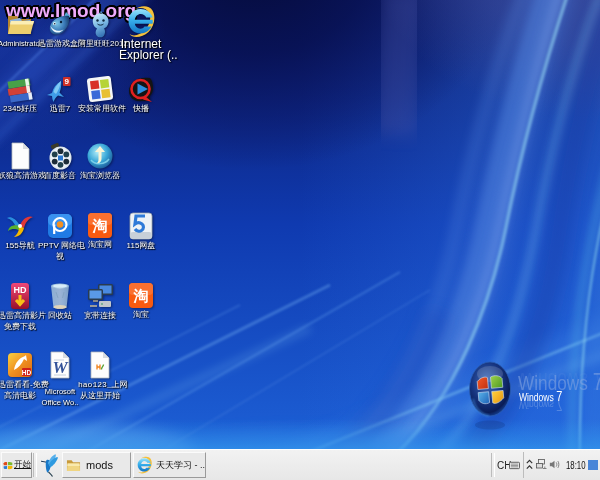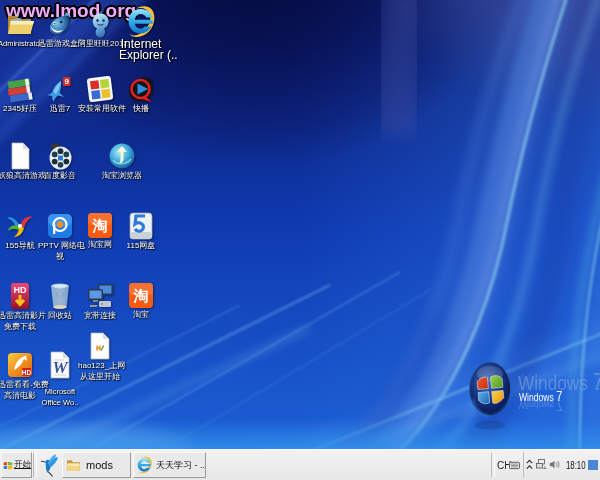--- a/index.html
+++ b/index.html
@@ -226,21 +226,21 @@
 <circle cx="14.5" cy="9.2" r="2.9" fill="#1c2c38"></circle>
 <circle cx="20.3" cy="12.4" r="2.9" fill="#20404c"></circle>
 <circle cx="20.3" cy="19.6" r="2.9" fill="#1c2c38"></circle>
 <circle cx="14.5" cy="22.8" r="2.9" fill="#20404c"></circle>
 <circle cx="8.7" cy="19.6" r="2.9" fill="#1c2c38"></circle>
 <circle cx="8.7" cy="12.4" r="2.9" fill="#20404c"></circle>
 <rect x="12" y="13.5" width="5" height="5" fill="#2a78d0"></rect>
 </svg>
 <div class="lb">百度影音</div>
 </div>
-<div class="icon" style="left:78px;top:142px;margin-left:22px;">
+<div class="icon" style="left:78px;top:142px;">
 <svg width="28" height="28" viewBox="0 0 28 28">
 <defs>
           <radialGradient id="tbb" cx="0.4" cy="0.35" r="0.7">
             <stop offset="0" stop-color="#b0ecf8"></stop>
             <stop offset="0.55" stop-color="#3aa8d8"></stop>
             <stop offset="1" stop-color="#1a5898"></stop>
           </radialGradient>
         </defs>
 <circle cx="14" cy="14" r="12.5" fill="url(#tbb)"></circle>
 <path d="M14,4 L19,10 L15.5,10 L15.5,17 C15.5,20 13,22 10,21.5 C12,20.5 12.5,19 12.5,17 L12.5,10 L9,10 Z" fill="#f8f4d8"></path>
@@ -358,21 +358,21 @@
 <div class="icon" style="left:38px;top:351px;">
 <svg width="24" height="28" viewBox="0 0 24 28">
 <path d="M3,1 L15,1 L21,7 L21,27 L3,27 Z" fill="#fdfdfd" stroke="#b0b8c0" stroke-width="0.8"></path>
 <path d="M15,1 L15,7 L21,7 Z" fill="#d8dce0"></path>
 <path d="M6,9 h10 M6,24 h12" stroke="#b8c4d4" stroke-width="0.8"></path>
 <text x="12" y="22" font-size="17" fill="#35549a" text-anchor="middle" font-weight="bold" font-style="italic" font-family="Liberation Serif">W</text>
 </svg>
 <div class="lb" style="font-size:7.5px;margin-top:8px;">Microsoft<br>Office Wo..</div>
 </div>
 
-<div class="icon" style="left:78px;top:332px;">
+<div class="icon" style="left:78px;top:351px;font-family:Liberation Mono, monospace;">
 <svg width="24" height="28" viewBox="0 0 24 28">
 <path d="M3,1 L15,1 L21,7 L21,27 L3,27 Z" fill="#fdfdfd" stroke="#b0b8c0" stroke-width="0.8"></path>
 <path d="M15,1 L15,7 L21,7 Z" fill="#d8dce0"></path>
 <path d="M9,13.5 L9,18.5 M9,16 L12,16 M12,13.5 L12,18.5" stroke="#f08018" stroke-width="1.3"></path>
 <path d="M13.5,18.5 C13.5,16 15.5,15.5 15.5,13.5" stroke="#58a030" stroke-width="1.3" fill="none"></path>
 </svg>
 <div class="lb">hao123_上网<br>从这里开始</div>
 </div>
 
 <div id="winlogo" style="position:absolute;left:440px;top:355px;width:160px;height:92px;overflow:hidden;">

